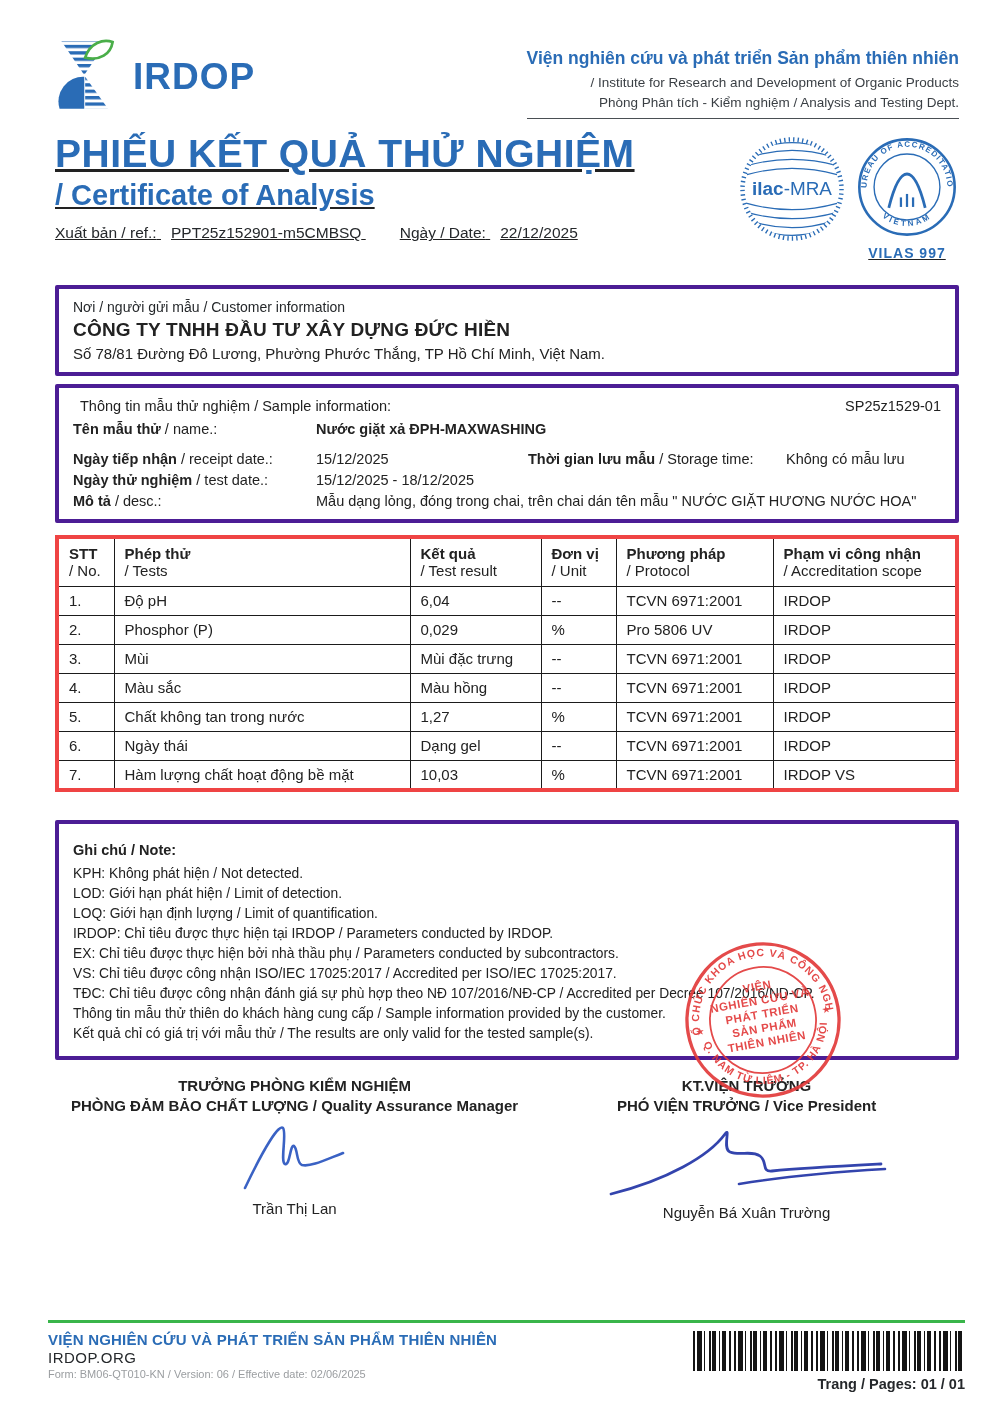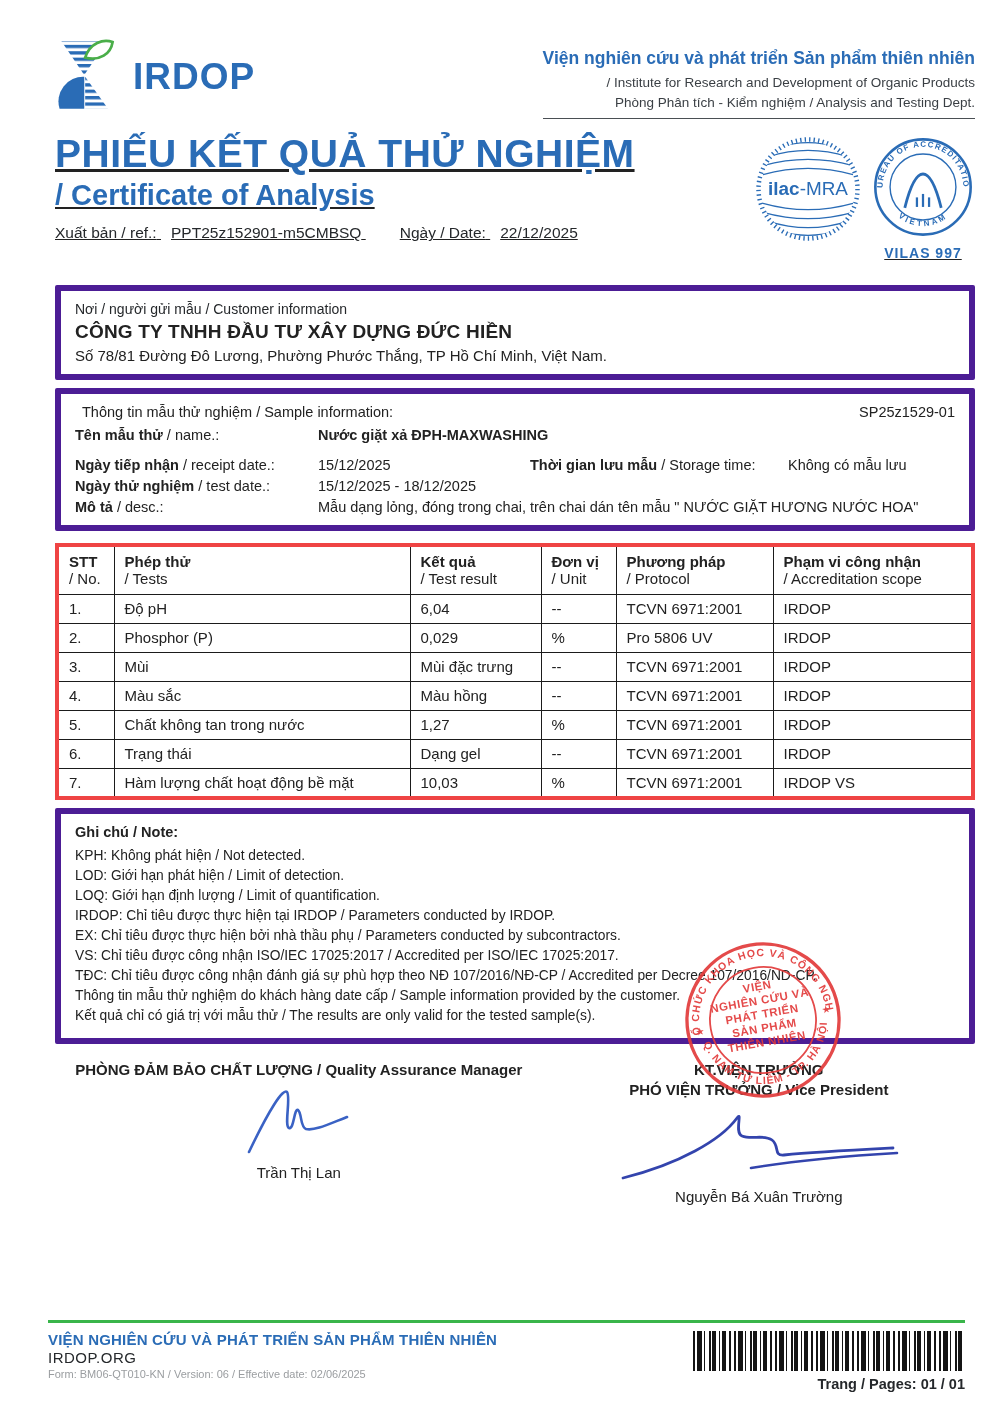--- a/index.html
+++ b/index.html
@@ -2,21 +2,21 @@
 <html><head>
 <meta charset="utf-8">
 <style>
   * { margin:0; padding:0; box-sizing:border-box; }
   html,body { background:#e8e8e8; }
   .page {
     position:relative; width:1000px; height:1414px; margin:0 auto;
     background:#ffffff; overflow:hidden;
     font-family:"Liberation Sans","DejaVu Sans",sans-serif; color:#222;
   }
-  .content { position:absolute; left:55px; right:25px; top:0; }
+  .content { position:absolute; left:55px; right:41px; top:0; }
 
   
   .hdr { display:flex; justify-content:space-between; align-items:flex-start; margin-top:38px; }
   .brand { display:flex; align-items:center; gap:14px; }
   .brand-word { font-size:37px; font-weight:bold; color:#2a6cb6; letter-spacing:1px; }
   .org { text-align:right; font-size:13.5px; color:#3a3f44; line-height:1.45; padding-top:8px; }
   .org .vi { font-size:17.5px; font-weight:bold; color:#2a6cb6; margin-bottom:2px; }
   .org .dept { padding-bottom:5px; border-bottom:1.6px solid #4a4f54; }
 
   
@@ -24,21 +24,21 @@
   .doc-title-vi { font-size:39px; font-weight:bold; color:#2a6cb6; letter-spacing:0.5px; line-height:1.1; }
   .doc-title-en { font-size:29px; font-weight:bold; color:#2a6cb6; margin-top:4px; }
   .ref-row { margin-top:12px; font-size:15.5px; color:#25282b; }
   .ref-row .val { margin-left:10px; }
   .ref-row .date { margin-left:34px; }
   .marks { display:flex; align-items:flex-start; gap:9px; padding-top:2px; }
   .boa-wrap { text-align:center; }
   .vilas { font-size:14px; font-weight:bold; color:#2a6cb6; letter-spacing:1px; margin-top:2px; }
 
   
-  .box { border:6px solid #4c1d95; border-radius:2px; padding:10px 14px; }
+  .box { border:4px solid #4c1d95; border-radius:2px; padding:10px 14px; }
   .cust-box { margin-top:24px; }
   .cust-label { font-size:14px; color:#25282b; }
   .cust-name { font-size:19px; font-weight:bold; margin-top:4px; letter-spacing:0.2px; }
   .cust-addr { font-size:15px; margin-top:4px; }
 
   .samp-box { margin-top:8px; font-size:14.5px; }
   .samp-top { display:flex; justify-content:space-between;margin-left:7px; }
   .samp-row { display:grid; grid-template-columns:243px 212px 258px auto; margin-top:5px; }
   .samp-row.first { margin-top:7px; }
   .samp-row .wide { grid-column:2 / 5; }
@@ -48,21 +48,21 @@
   
   table.results { width:100%; border-collapse:collapse; margin-top:12px; font-size:15px; }
   table.results th, table.results td { border:1.6px solid #1b1b1b; text-align:left; vertical-align:middle; }
   table.results { border:4px solid #ef4444; }
   table.results th { padding:6px 10px 7px; font-weight:normal; }
   table.results td { padding:5px 10px; height:29px; }
   .h-vi { display:block; font-weight:bold; }
   .h-en { display:block; }
 
   
-  .note-box { margin-top:8px; font-size:13.8px; line-height:1.45; padding:8px 14px 12px; }
+  .note-box { margin-top:28px; font-size:13.8px; line-height:1.45; padding:16px 14px 12px; }
   .note-title { font-size:14.5px; font-weight:bold; margin-bottom:3px; }
 
   
   .sigs { display:flex; margin-top:16px; }
   .sig-col { text-align:center; }
   .sig-left { width:53%; }
   .sig-right { width:47%; position:relative; }
   .sig-title { font-size:15px; font-weight:bold; line-height:1.35; }
   .sig-name { font-size:15px; margin-top:4px; }
   .sig-art { display:block; margin:2px auto 0; }
@@ -286,21 +286,21 @@
       <tr>
         <td>5.</td>
         <td>Chất không tan trong nước</td>
         <td>1,27</td>
         <td>%</td>
         <td>TCVN 6971:2001</td>
         <td>IRDOP</td>
       </tr>
       <tr>
         <td>6.</td>
-        <td>Trạng thái</td>
+        <td>Ngày thái</td>
         <td>Dạng gel</td>
         <td>--</td>
         <td>TCVN 6971:2001</td>
         <td>IRDOP</td>
       </tr>
       <tr>
         <td>7.</td>
         <td>Hàm lượng chất hoạt động bề mặt</td>
         <td>10,03</td>
         <td>%</td>
@@ -312,26 +312,27 @@
 
     <div class="box note-box">
       <div class="note-title">Ghi chú / Note:</div>
       <div>KPH: Không phát hiện / Not detected.</div>
       <div>LOD: Giới hạn phát hiện / Limit of detection.</div>
       <div>LOQ: Giới hạn định lượng / Limit of quantification.</div>
       <div>IRDOP: Chỉ tiêu được thực hiện tại IRDOP / Parameters conducted by IRDOP.</div>
       <div>EX: Chỉ tiêu được thực hiện bởi nhà thầu phụ / Parameters conducted by subcontractors.</div>
       <div>VS: Chỉ tiêu được công nhận ISO/IEC 17025:2017 / Accredited per ISO/IEC 17025:2017.</div>
       <div>TĐC: Chỉ tiêu được công nhận đánh giá sự phù hợp theo NĐ 107/2016/NĐ-CP / Accredited per Decree 107/2016/ND-CP.</div>
-      <div>Thông tin mẫu thử nghiệm do khách hàng date cấp / Sample information provided by the customer.</div>
+      <div>Thông tin mẫu thử thiên do khách hàng cung cấp / Sample information provided by the customer.</div>
       <div>Kết quả chỉ có giá trị với mẫu thử / The results are only valid for the tested sample(s).</div>
     </div>
 
     <div class="sigs">
       <div class="sig-col sig-left">
+        <div class="sig-title">TRƯỞNG PHÒNG KIỂM NGHIỆM</div>
         <div class="sig-title">PHÒNG ĐẢM BẢO CHẤT LƯỢNG / Quality Assurance Manager</div>
         <span>
           <svg class="sig-art" width="120" height="78" viewBox="0 0 120 78">
             <path d="M10 70 C 30 28 44 6 48 10 C 52 15 45 44 50 46 C 55 48 55 26 59 28 C 63 31 61 45 67 47 C 76 49 90 42 108 35" fill="none" stroke="#3a62c4" stroke-width="2.6" stroke-linecap="round"></path>
           </svg>
         </span>
         <div class="sig-name">Trần Thị Lan</div>
       </div>
       <div class="sig-col sig-right">
         <div class="sig-title">KT.VIỆN TRƯỞNG</div>

